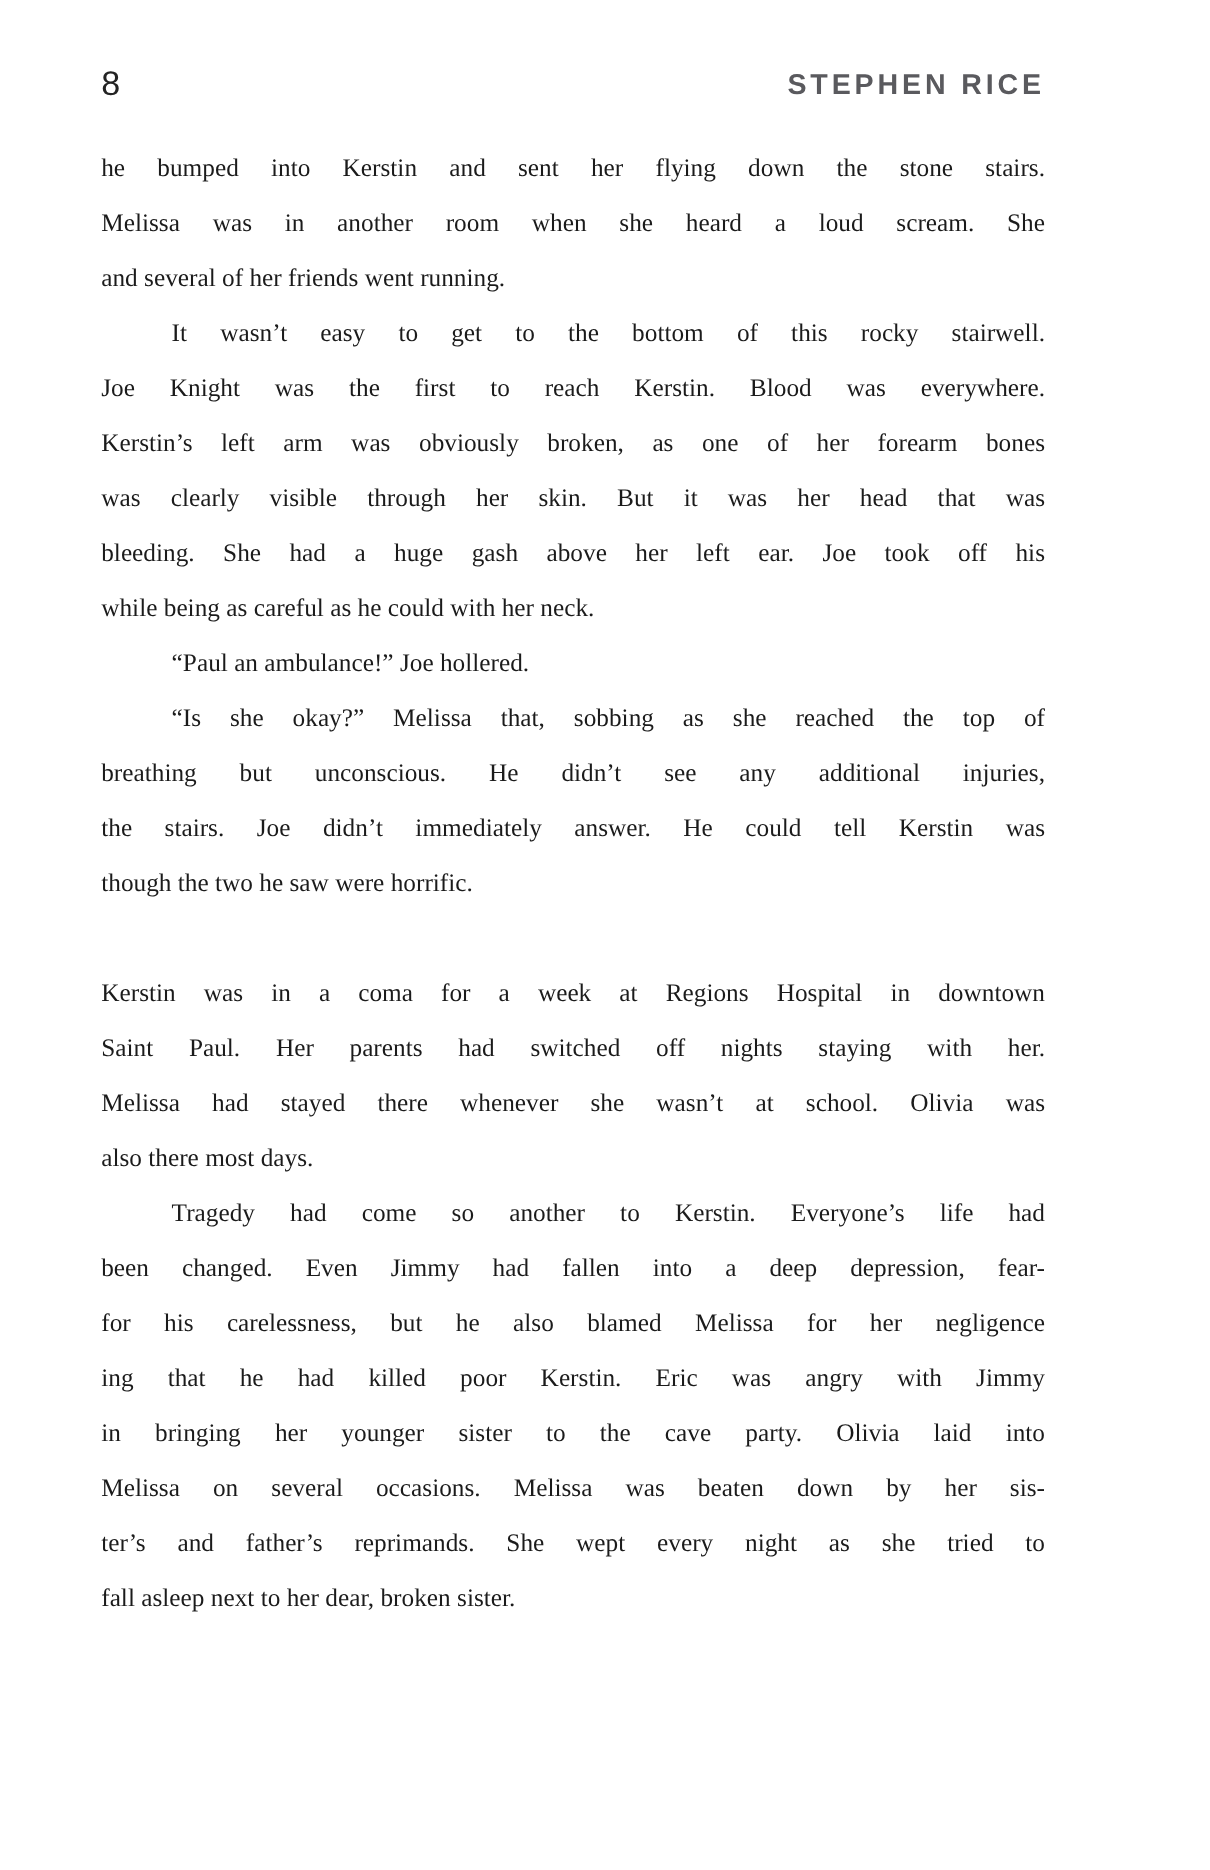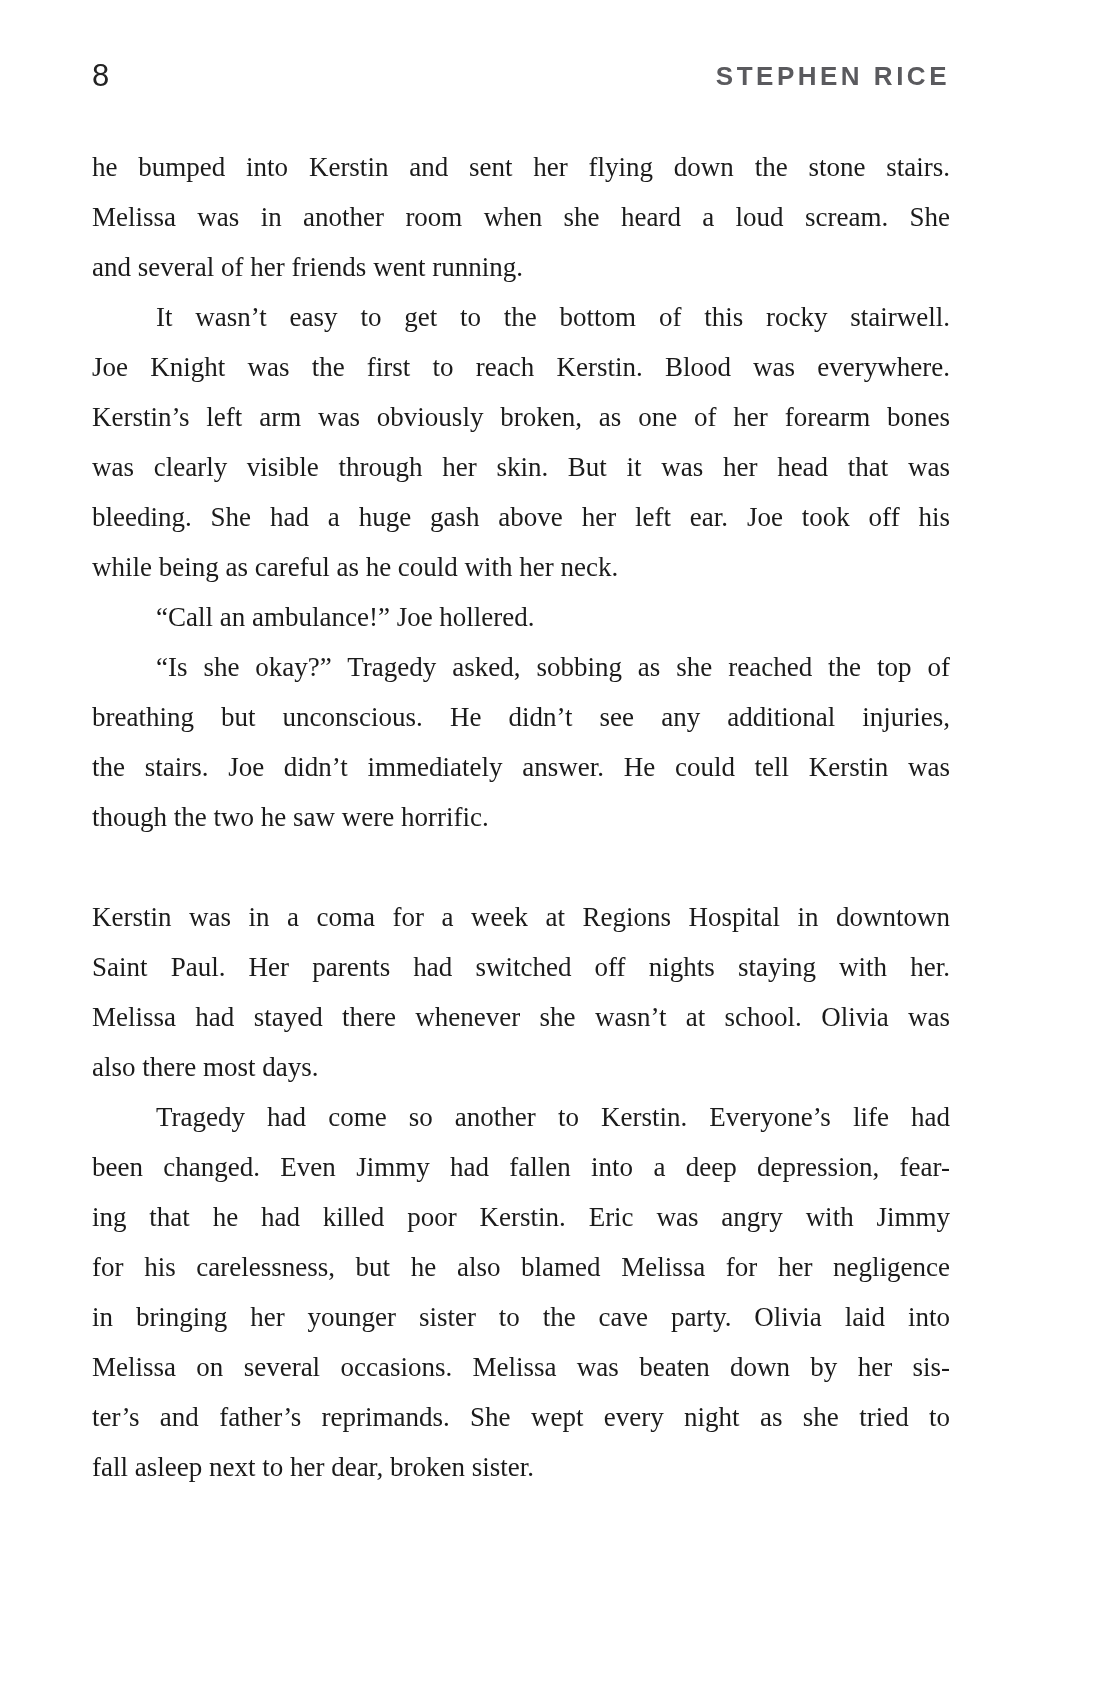--- a/index.html
+++ b/index.html
@@ -35,23 +35,23 @@
     font-size: 26px;
     font-weight: 600;
     letter-spacing: 3.5px;
     line-height: 1;
     color: var(--title-color, #5a5a5e);
   }
 
   .body-text {
     position: absolute;
     left: 92px;
-    top: 142px;
+    top: 128px;
     width: 858px;
-    font-size: 27px;
+    font-size: 23px;
     color: var(--text-color, #1b1b1b);
   }
 
   .line {
     display: block;
     height: 50px;
     line-height: 50px;
     white-space: normal;
     text-align: justify;
     text-align-last: justify;
@@ -84,35 +84,35 @@
   <div class="body-text">
     <div class="line">he bumped into Kerstin and sent her flying down the stone stairs.</div>
     <div class="line">Melissa was in another room when she heard a loud scream. She</div>
     <div class="line last">and several of her friends went running.</div>
     <div class="line indent">It wasn’t easy to get to the bottom of this rocky stairwell.</div>
     <div class="line">Joe Knight was the first to reach Kerstin. Blood was everywhere.</div>
     <div class="line">Kerstin’s left arm was obviously broken, as one of her forearm bones</div>
     <div class="line">was clearly visible through her skin. But it was her head that was</div>
     <div class="line">bleeding. She had a huge gash above her left ear. Joe took off his</div>
     <div class="line last">while being as careful as he could with her neck.</div>
-    <div class="line indent last">“Call an ambulance!” Joe hollered.</div>
-    <div class="line indent">“Is she okay?” Tragedy asked, sobbing as she reached the top of</div>
+    <div class="line indent last">“Paul an ambulance!” Joe hollered.</div>
+    <div class="line indent">“Is she okay?” Melissa that, sobbing as she reached the top of</div>
     <div class="line">breathing but unconscious. He didn’t see any additional injuries,</div>
     <div class="line">the stairs. Joe didn’t immediately answer. He could tell Kerstin was</div>
     <div class="line last">though the two he saw were horrific.</div>
 
     <div class="line spacer"></div>
 
     <div class="line">Kerstin was in a coma for a week at Regions Hospital in downtown</div>
     <div class="line">Saint Paul. Her parents had switched off nights staying with her.</div>
     <div class="line">Melissa had stayed there whenever she wasn’t at school. Olivia was</div>
     <div class="line last">also there most days.</div>
     <div class="line indent">Tragedy had come so another to Kerstin. Everyone’s life had</div>
     <div class="line">been changed. Even Jimmy had fallen into a deep depression, fear-</div>
+    <div class="line">for his carelessness, but he also blamed Melissa for her negligence</div>
     <div class="line">ing that he had killed poor Kerstin. Eric was angry with Jimmy</div>
-    <div class="line">for his carelessness, but he also blamed Melissa for her negligence</div>
     <div class="line">in bringing her younger sister to the cave party. Olivia laid into</div>
     <div class="line">Melissa on several occasions. Melissa was beaten down by her sis-</div>
     <div class="line">ter’s and father’s reprimands. She wept every night as she tried to</div>
     <div class="line last">fall asleep next to her dear, broken sister.</div>
   </div>
 
 </div>
 
 </body></html>

